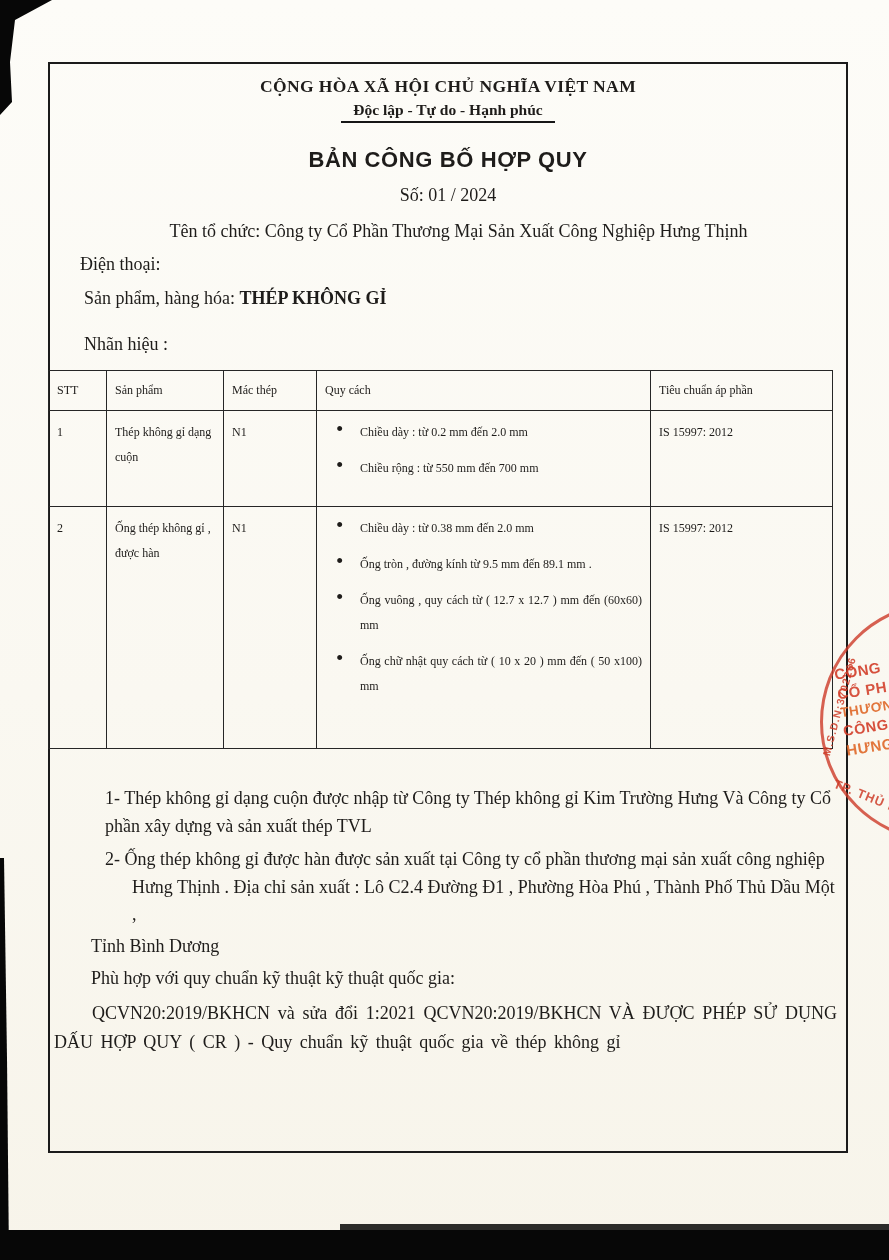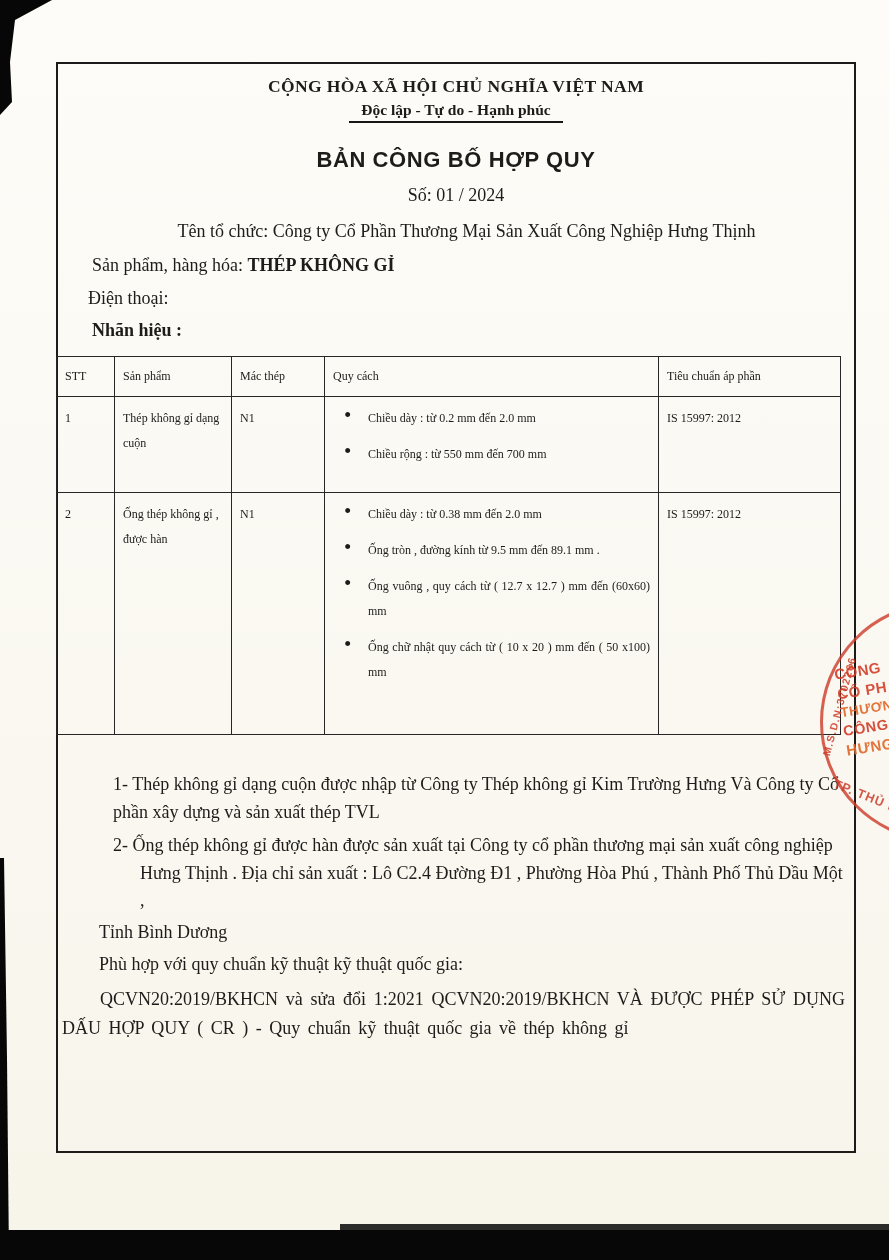--- a/index.html
+++ b/index.html
@@ -16,39 +16,39 @@
   
   .corner-tl { position:absolute; left:0; top:0; width:56px; height:115px; background:#070707;
     clip-path:polygon(0 0, 52px 0, 15px 20px, 10px 62px, 12px 102px, 0 115px); }
   .left-strip { position:absolute; left:0; top:858px; width:9px; height:402px; background:#070707;
     clip-path:polygon(0 0, 4px 0, 7px 200px, 9px 402px, 0 402px); }
   .bottom-bar { position:absolute; left:0; bottom:0; width:889px; height:30px; background:#070707; }
   .bottom-bar::before { content:""; position:absolute; left:340px; top:-6px; width:549px; height:6px; background:#070707; opacity:.85; }
 
   
   .frame {
-    position:absolute; left:56px; top:62px; width:800px; height:1091px;
+    position:absolute; left:48px; top:62px; width:800px; height:1091px;
     border:2px solid #1b1b1b;
     padding:12px 9px 0 30px;
   }
 
   .doc-header { margin:0 -9px 0 -30px; text-align:center; }
   .national-title { font-size:17.5px; font-weight:bold; letter-spacing:.4px; }
   .motto { display:inline-block; font-size:15.5px; font-weight:bold;
     border-bottom:2.5px solid #161616; padding:1px 12px 2px; margin-top:3px; }
   .doc-title { font-family:"Liberation Sans", sans-serif; font-size:22px; font-weight:bold;
     letter-spacing:.6px; margin-top:24px; }
   .doc-number { font-size:18px; margin-top:12px; }
 
   .para { font-size:18px; line-height:27px; max-width:762px; }
   .block-info { margin-top:12px;text-align:center; }
   .phone-line { margin-top:6px; }
   .indent4 { margin-left:4px; }
   .product-line { margin-top:7px; }
-  .brand-line { margin-top:5px;font-weight:bold; }
+  .brand-line { margin-top:19px; }
   .table-intro { margin-top:5px; }
   .bold { font-weight:bold; }
 
   
   .spec-table { border-collapse:collapse; table-layout:fixed;
     margin:12px 0 0 -32px; width:784px; font-size:12px; }
   .spec-table th, .spec-table td { border:1.5px solid #262626; font-weight:normal;
     text-align:left; vertical-align:top; padding:9px 8px; line-height:25px; }
   .spec-table thead tr { height:40px; }
   .spec-table thead th { vertical-align:middle; padding:4px 8px; }
@@ -101,25 +101,25 @@
   <div class="frame">
 
     <div class="doc-header">
       <div class="national-title">CỘNG HÒA XÃ HỘI CHỦ NGHĨA VIỆT NAM</div>
       <div><span class="motto">Độc lập - Tự do - Hạnh phúc</span></div>
       <div class="doc-title">BẢN CÔNG BỐ HỢP QUY</div>
       <div class="doc-number">Số: 01 / 2024</div>
     </div>
 
     <div class="para block-info">Tên tổ chức: Công ty Cổ Phần Thương Mại Sản Xuất Công Nghiệp Hưng Thịnh</div>
+    <div class="para phone-line">Điện thoại:</div>
+
     <div class="para product-line indent4">
       <span>Sản phẩm, hàng hóa: </span><span class="bold">THÉP KHÔNG GỈ</span>
     </div>
-
-    <div class="para phone-line">Điện thoại:</div>
     <div class="para brand-line indent4">Nhãn hiệu :</div>
 
     <table class="spec-table">
       <colgroup>
         <col class="c-stt">
           <col class="c-sp">
           <col class="c-mt">
           <col class="c-qc">
           <col class="c-tc">
       </colgroup>

